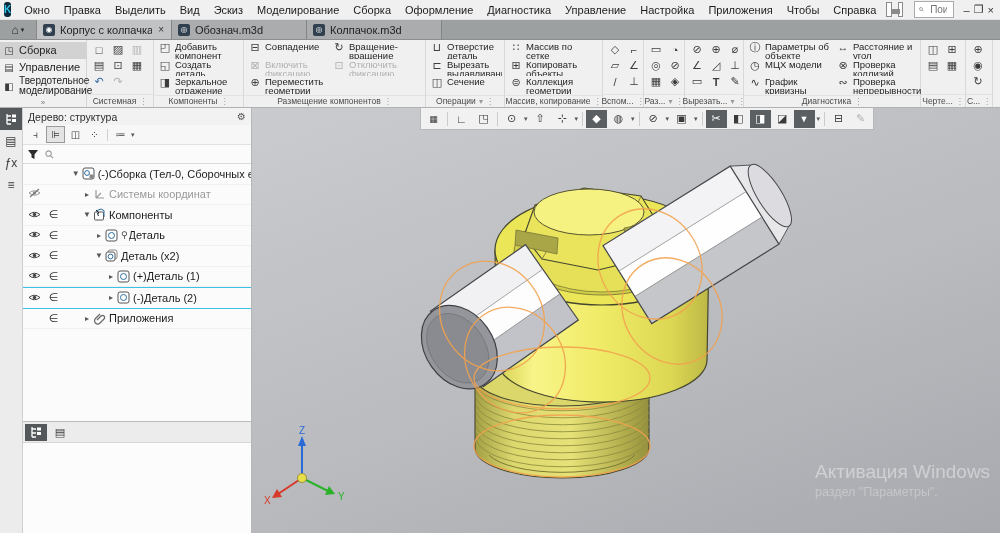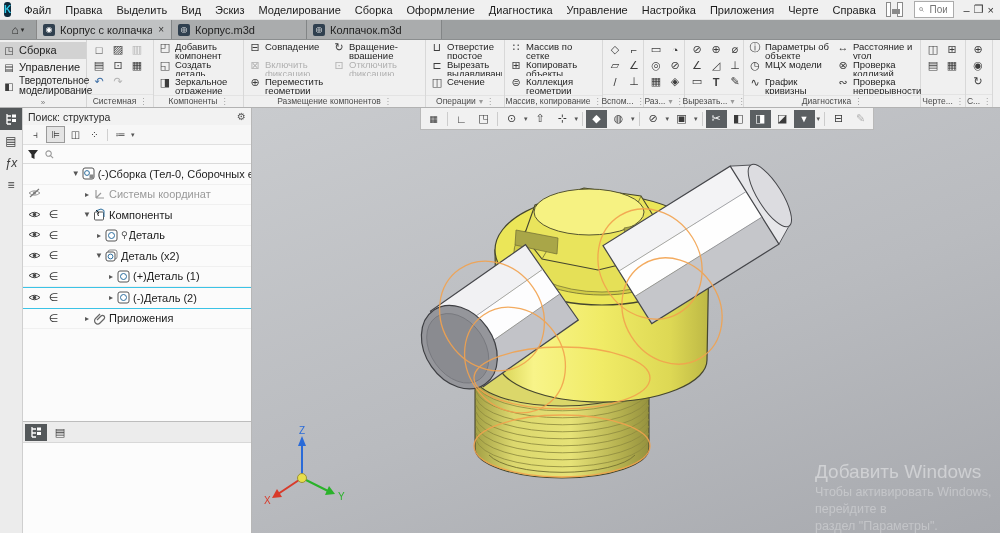--- a/index.html
+++ b/index.html
@@ -92,33 +92,33 @@
   .wm .wmt{font-size:19px;line-height:24px;}
   .wm .wml{font-size:12.5px;line-height:17px;color:rgba(255,255,255,0.30);}
 </style>
 </head>
 <body>
 
 <div class="window">
 
   <div class="menubar">
     <div class="logo">K</div>
-    <span class="mitem">Файл</span>
+    <span class="mitem">Окно</span>
     <span class="mitem">Правка</span>
     <span class="mitem">Выделить</span>
     <span class="mitem">Вид</span>
     <span class="mitem">Эскиз</span>
     <span class="mitem">Моделирование</span>
     <span class="mitem">Сборка</span>
     <span class="mitem">Оформление</span>
     <span class="mitem">Диагностика</span>
     <span class="mitem">Управление</span>
     <span class="mitem">Настройка</span>
     <span class="mitem">Приложения</span>
-    <span class="mitem">Черте</span>
+    <span class="mitem">Чтобы</span>
     <span class="mitem">Справка</span>
     <span class="mspacer"></span>
     <span class="winicon"></span>
     <span class="winicon b"></span>
     <span class="cmdsearch">
       <svg width="9" height="9" viewBox="0 0 10 10">
           <circle cx="4" cy="4" r="3" fill="none" stroke="#777" stroke-width="1.2"></circle>
           <line x1="6.2" y1="6.2" x2="9" y2="9" stroke="#777" stroke-width="1.2"></line>
         </svg>
       <input type="text" placeholder="Поиск по командам (Alt+/)" style="">
@@ -133,21 +133,21 @@
         <span>⌂</span>
         <span style="font-size:7px;">▾</span>
       </div>
     <div class="dtab active">
       <span class="dticon">◉</span>
       <span class="tlab">Корпус с колпачка...</span>
       <span class="tclose">×</span>
     </div>
     <div class="dtab">
       <span class="dticon">◎</span>
-      <span class="tlab">Корпус.m3d</span>
+      <span class="tlab">Обознач.m3d</span>
     </div>
     <div class="dtab">
       <span class="dticon">◎</span>
       <span class="tlab">Колпачок.m3d</span>
     </div>
   </div>
 
   <div class="ribbon">
     <div class="modes">
       <div class="mode active">
@@ -236,21 +236,21 @@
           <span>Размещение компонентов</span>
           <span class="gh">⋮</span>
         </div>
     </div>
 
     <div class="rgroup" style="width:78px;">
       <div class="gbody">
           <div class="rbtncol">
         <div class="rbtn">
               <span class="bico">⊔</span>
-              <span class="blab">Отверстие простое</span>
+              <span class="blab">Отверстие деталь</span>
             </div>
         <div class="rbtn">
               <span class="bico">⊏</span>
               <span class="blab">Вырезать выдавливанием</span>
             </div>
         <div class="rbtn">
               <span class="bico">◫</span>
               <span class="blab">Сечение</span>
             </div>
       </div>
@@ -411,27 +411,27 @@
 
     <div class="leftstrip">
       <div class="lsbtn active">
         <svg width="12" height="12" viewBox="0 0 12 12">
             <path d="M2 1v10 M2 3h4 M2 7h4 M2 11h4" stroke="currentColor" fill="none" stroke-width="1.3"></path>
             <rect x="7" y="1.5" width="4" height="3" fill="currentColor"></rect>
             <rect x="7" y="6" width="4" height="3" fill="currentColor"></rect>
           </svg>
       </div>
       <div class="lsbtn">▤</div>
-      <div class="lsbtn" style="font-style:italic;">ƒx</div>
+      <div class="lsbtn" style="">ƒx</div>
       <div class="lsbtn">≡</div>
     </div>
 
     <div class="treepanel">
       <div class="tphead">
-        <span>Поиск: структура</span>
+        <span>Дерево: структура</span>
         <span class="gear">⚙</span>
       </div>
       <div class="tptools">
         <span class="tpt">⫞</span>
         <span class="tpt pressed">⊫</span>
         <span class="tpt">◫</span>
         <span class="tpt">⁘</span>
         <span class="tpsep"></span>
         <span class="tpt">≔</span>
         <span style="font-size:7px;color:#555;">▾</span>
@@ -730,19 +730,18 @@
           <line x1="50" y1="370" x2="76" y2="383" stroke="#2ab22a" stroke-width="2"></line>
           <polygon points="83,386 73,387 77,378" fill="#2ab22a"></polygon>
           <circle cx="50" cy="370" r="4.5" fill="#e8df4a" stroke="#9a913a"></circle>
           <text x="47" y="326" fill="#2a6bd8" font-size="10">Z</text>
           <text x="12" y="396" fill="#d83a2a" font-size="10">X</text>
           <text x="86" y="392" fill="#2ab22a" font-size="10">Y</text>
         </g>
       </svg>
 
       <div class="wm">
-        <div class="wmt">Добавить Windows</div>
-        <div class="wml">Чтобы активировать Windows, перейдите в</div>
+        <div class="wmt">Активация Windows</div>
         <div class="wml">раздел "Параметры".</div>
       </div>
     </div>
   </div>
 </div>
 
 </body></html>

